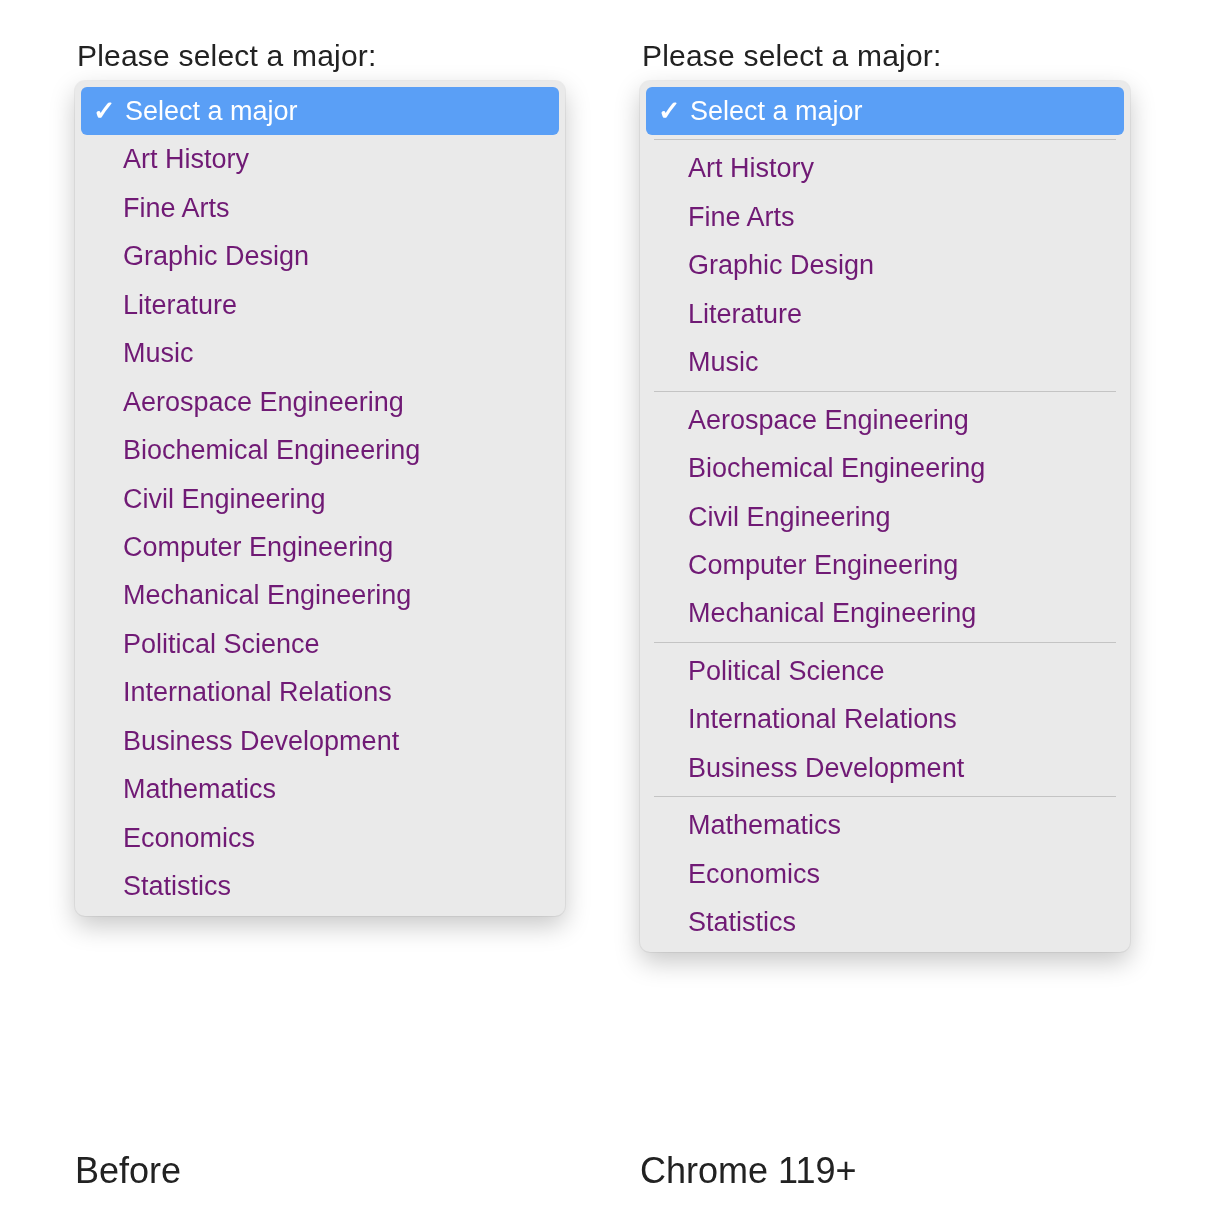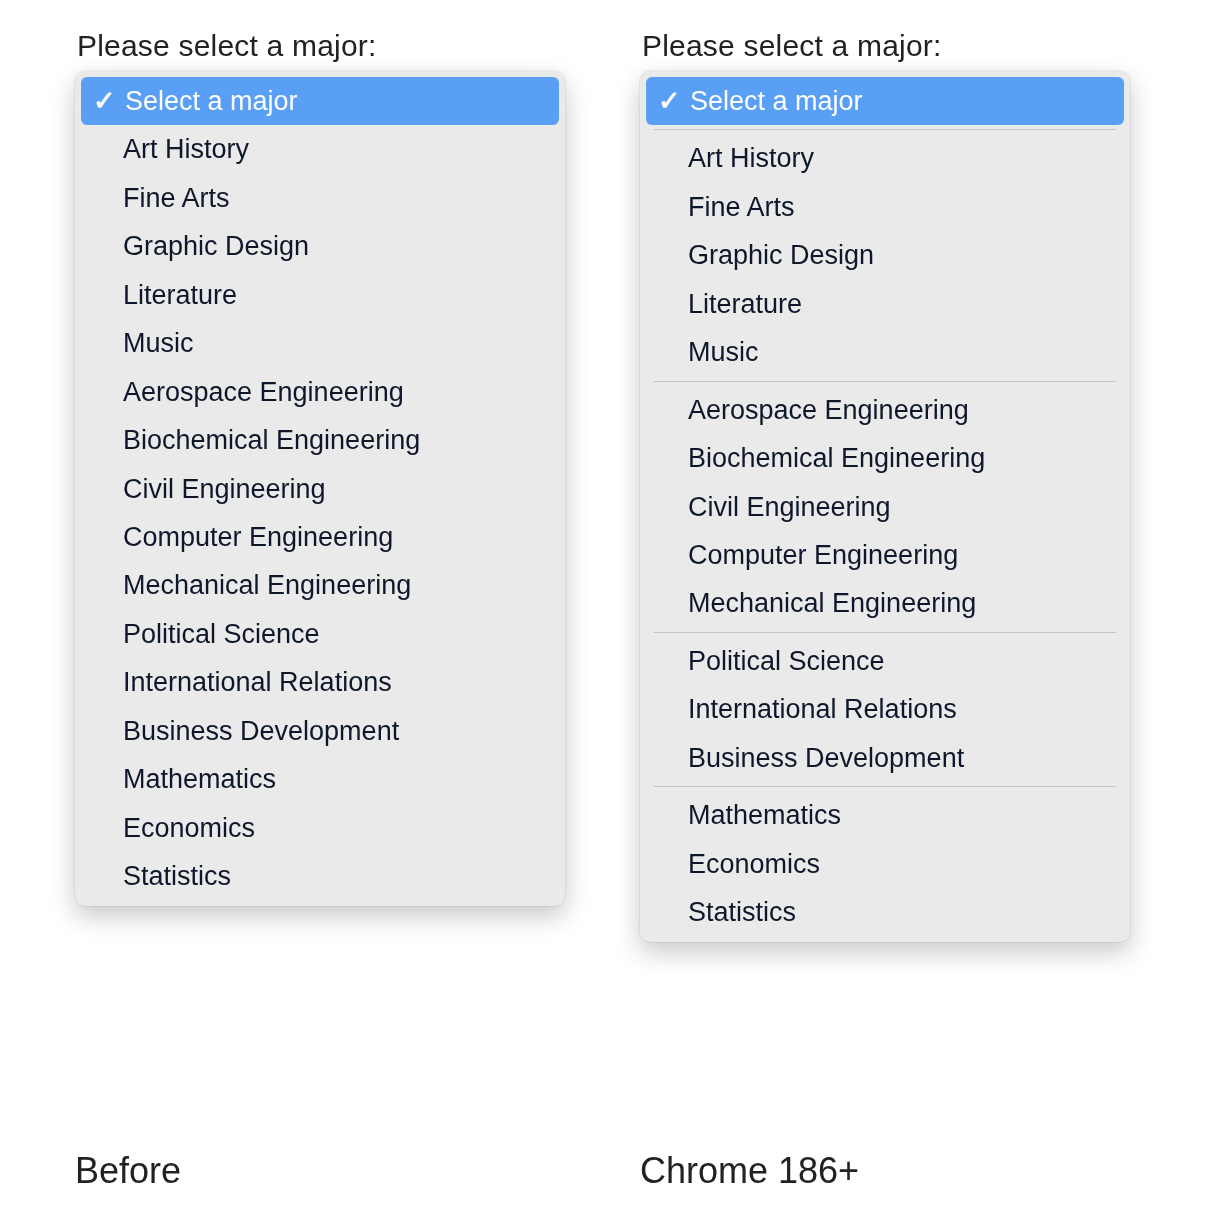--- a/index.html
+++ b/index.html
@@ -21,35 +21,35 @@
   .col{
     position:absolute;
     top:25px;
     width:520px;
   }
   .col.left{left:75px;}
   .col.right{left:640px;}
   .prompt{
     font-size:30px;
     letter-spacing:0.2px;
-    margin:4px 0 8px 2px;
+    margin:14px 0 8px 2px;
   }
   .menu{
     background:var(--panel);
     border-radius:10px;
     padding:6px 6px;
     box-shadow:0 10px 26px rgba(0,0,0,.22), 0 0 0 1px rgba(0,0,0,.05);
     width:490px;
   }
   .item{
     display:flex;
     align-items:center;
     gap:10px;
     font-size:27px;
-    color:#0f172a;
+    color:#701a75;
     padding:6px 12px 6px 42px;
     border-radius:6px;
     line-height:1.35;
     cursor:default;
     position:relative;
   }
   .item.selected{
     background:var(--highlight);
     color:#fff;
     padding-left:12px;
@@ -201,13 +201,13 @@
     <div class="item">
         <span>Economics</span>
       </div>
     <div class="item">
         <span>Statistics</span>
       </div>
   </div>
 </div>
 
 <div class="caption left">Before</div>
-<div class="caption right">Chrome 186+</div>
+<div class="caption right">Chrome 119+</div>
 
 </body></html>

